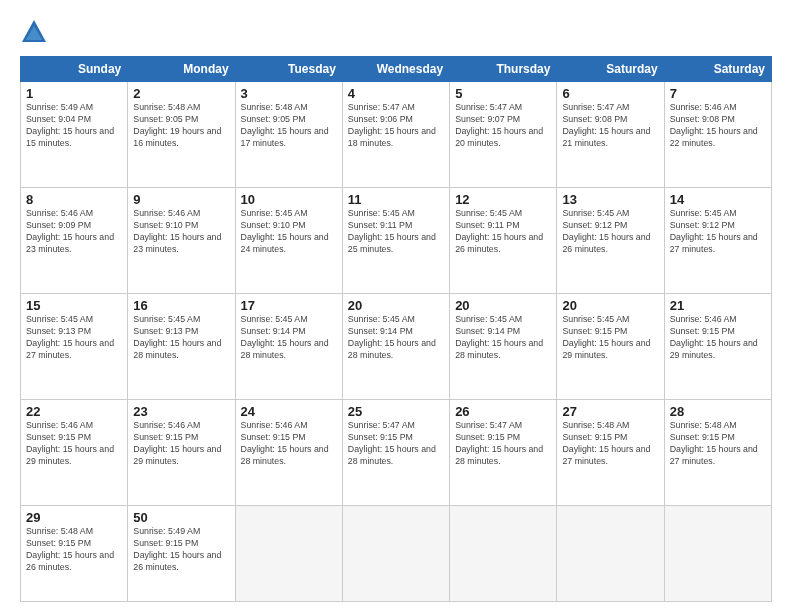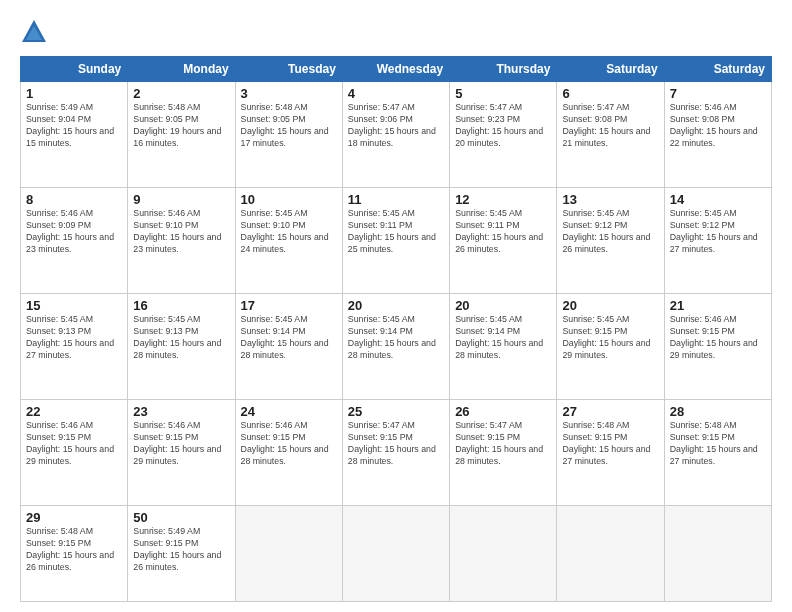--- a/index.html
+++ b/index.html
@@ -171,21 +171,21 @@
         <div class="day-info">
           <span>Sunrise: 5:47 AM</span><br>
           <span>Sunset: 9:06 PM</span><br>
           <span>Daylight: 15 hours and 18 minutes.</span>
         </div>
       </td>
           <td>
         <span class="day-number">5</span>
         <div class="day-info">
           <span>Sunrise: 5:47 AM</span><br>
-          <span>Sunset: 9:23 PM</span><br>
+          <span>Sunset: 9:07 PM</span><br>
           <span>Daylight: 15 hours and 20 minutes.</span>
         </div>
       </td>
           <td>
         <span class="day-number">6</span>
         <div class="day-info">
           <span>Sunrise: 5:47 AM</span><br>
           <span>Sunset: 9:08 PM</span><br>
           <span>Daylight: 15 hours and 21 minutes.</span>
         </div>

